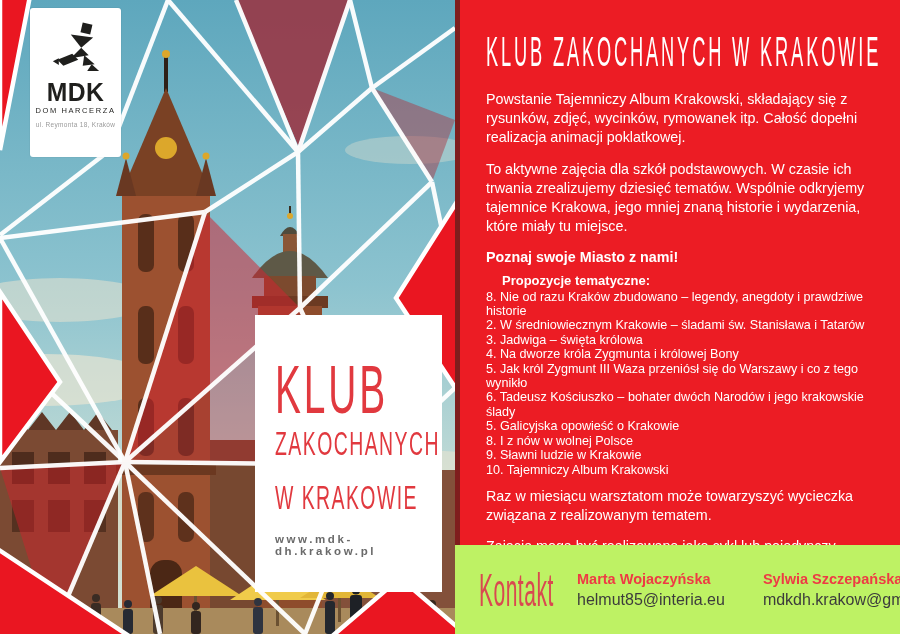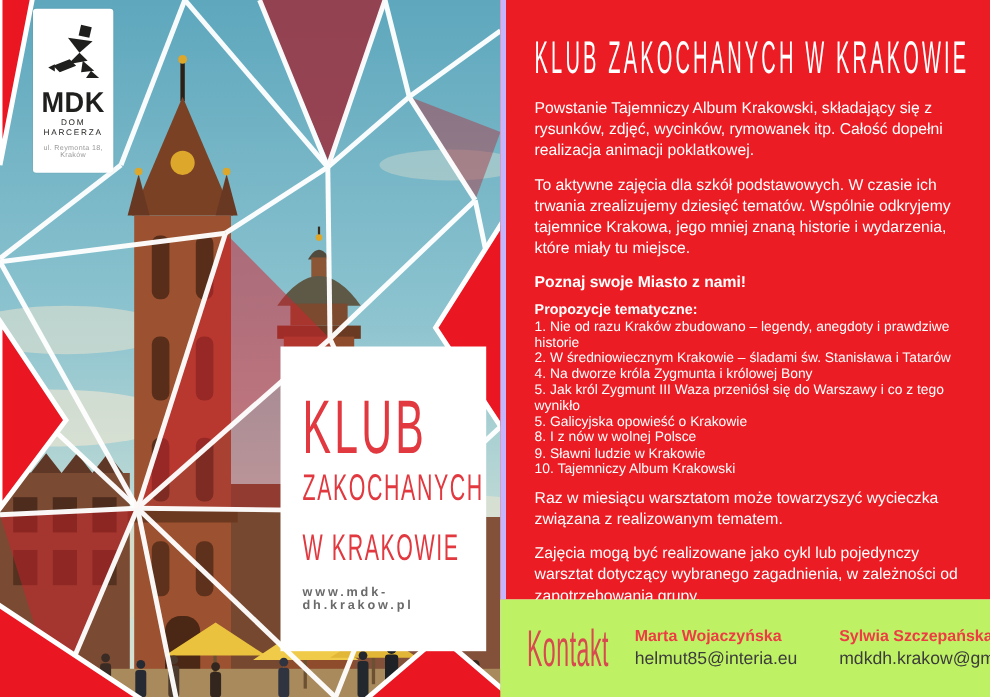--- a/index.html
+++ b/index.html
@@ -4,49 +4,49 @@
 <style>
   html,body{margin:0;padding:0;background:#222;}
   .poster{position:relative;width:900px;height:634px;overflow:hidden;background:#fff;
           font-family:"Liberation Sans",sans-serif;}
 
   
   .left-panel{position:absolute;left:0;top:0;width:455px;height:634px;overflow:hidden;}
   .left-panel svg.scene{position:absolute;left:0;top:0;}
 
   
-  .mdk-card{position:absolute;left:30px;top:8px;width:73px;height:149px;background:#fff;
+  .mdk-card{position:absolute;left:30px;top:8px;width:91px;height:149px;background:#fff;
             border-radius:3px;text-align:center;padding-top:10px;box-sizing:border-box;
             box-shadow:0 0 0 1px rgba(0,0,0,.03);}
   .mdk-name{font-size:26px;font-weight:700;color:#1f1f1d;line-height:24px;letter-spacing:.5px;
             transform:scale(.95,1);transform-origin:center top;margin-top:2px;}
   .mdk-sub{font-size:7.5px;font-weight:400;letter-spacing:1.6px;color:#1f1f1d;margin-top:2px;}
   .mdk-addr{font-size:6.5px;color:#9a9a9a;margin-top:6px;letter-spacing:.3px;}
 
   
   .club-card{position:absolute;left:255px;top:315px;width:187px;height:277px;background:#fff;
              box-sizing:border-box;padding:34px 0 0 20px;}
   .deco{font-family:"Liberation Sans",sans-serif;font-weight:400;white-space:nowrap;
         display:block;transform-origin:left top;color:#e1393f;}
   .club-l1{font-size:54px;line-height:62px;letter-spacing:4px;transform:scale(.72,1.28);}
   .club-l2{font-size:27px;line-height:52px;letter-spacing:2px;transform:scale(.72,1.25);}
   .club-l3{font-size:27px;line-height:56px;letter-spacing:2px;transform:scale(.72,1.25);}
   .club-site{font-size:11.5px;font-weight:700;letter-spacing:2.6px;color:#6a6a6a;margin-top:14px;}
 
   
   .right-panel{position:absolute;left:455px;top:0;width:445px;height:634px;}
   .red-area{position:absolute;left:0;top:0;width:445px;height:545px;background:#ec1c24;
-            border-left:5px solid #c4b5fd;box-sizing:border-box;
+            border-left:5px solid #7f1d1d;box-sizing:border-box;
             padding:30px 24px 0 26px;color:#fff;}
   .panel-title{margin:0 0 26px 0;font-size:32px;line-height:34px;font-weight:400;color:#fff;
                letter-spacing:5px;white-space:nowrap;transform:scale(.57,1.3);
                transform-origin:left top;}
   .red-area p{margin:0 0 12px 0;font-size:14.3px;line-height:19.2px;max-width:418px;}
   .red-area p.bold{font-weight:700;margin-bottom:5px;}
-  .list-header{font-weight:700;font-size:13px;line-height:15px;margin:0 0 2px 0;}
+  .list-header{font-weight:700;font-size:13px;line-height:15px;margin:0 0 2px 16px;}
   .topics{margin:0 0 10px 0;}
   .topic{font-size:12.6px;line-height:14.4px;}
   .trips{margin-bottom:10px;}
 
   
   .contact-strip{position:absolute;left:0;bottom:0;width:445px;height:89px;background:#bef264;
                  display:flex;align-items:center;box-sizing:border-box;padding-left:24px;}
   .kontakt-wrap{width:88px;}
   .kontakt{font-size:42px;line-height:42px;letter-spacing:1px;color:#d94950;
            transform:scale(.5,1.12);transform-origin:left center;}
@@ -246,24 +246,26 @@
   </div>
 
   <div class="right-panel">
     <div class="red-area">
       <h1 class="panel-title">KLUB ZAKOCHANYCH W KRAKOWIE</h1>
       <p>Powstanie Tajemniczy Album Krakowski, składający się z rysunków, zdjęć, wycinków, rymowanek itp. Całość dopełni realizacja animacji poklatkowej.</p>
       <p>To aktywne zajęcia dla szkół podstawowych. W czasie ich trwania zrealizujemy dziesięć tematów. Wspólnie odkryjemy tajemnice Krakowa, jego mniej znaną historie i wydarzenia, które miały tu miejsce.</p>
       <p class="bold">Poznaj swoje Miasto z nami!</p>
       <div class="list-header">Propozycje tematyczne:</div>
       <div class="topics">
-        <div class="topic">1. Nie od razu Kraków zbudowano – legendy, anegdoty i prawdziwe historie</div>
+        <div class="topic">8. Nie od razu Kraków zbudowano – legendy, anegdoty i prawdziwe historie</div>
         <div class="topic">2. W średniowiecznym Krakowie – śladami św. Stanisława i Tatarów</div>
+        <div class="topic">3. Jadwiga – święta królowa</div>
         <div class="topic">4. Na dworze króla Zygmunta i królowej Bony</div>
         <div class="topic">5. Jak król Zygmunt III Waza przeniósł się do Warszawy i co z tego wynikło</div>
+        <div class="topic">6. Tadeusz Kościuszko – bohater dwóch Narodów i jego krakowskie ślady</div>
         <div class="topic">5. Galicyjska opowieść o Krakowie</div>
         <div class="topic">8. I z nów w wolnej Polsce</div>
         <div class="topic">9. Sławni ludzie w Krakowie</div>
         <div class="topic">10. Tajemniczy Album Krakowski</div>
       </div>
       <p class="trips">Raz w miesiącu warsztatom może towarzyszyć wycieczka związana z realizowanym tematem.</p>
       <p>Zajęcia mogą być realizowane jako cykl lub pojedynczy warsztat dotyczący wybranego zagadnienia, w zależności od zapotrzebowania grupy.</p>
     </div>
 
     <div class="contact-strip">

